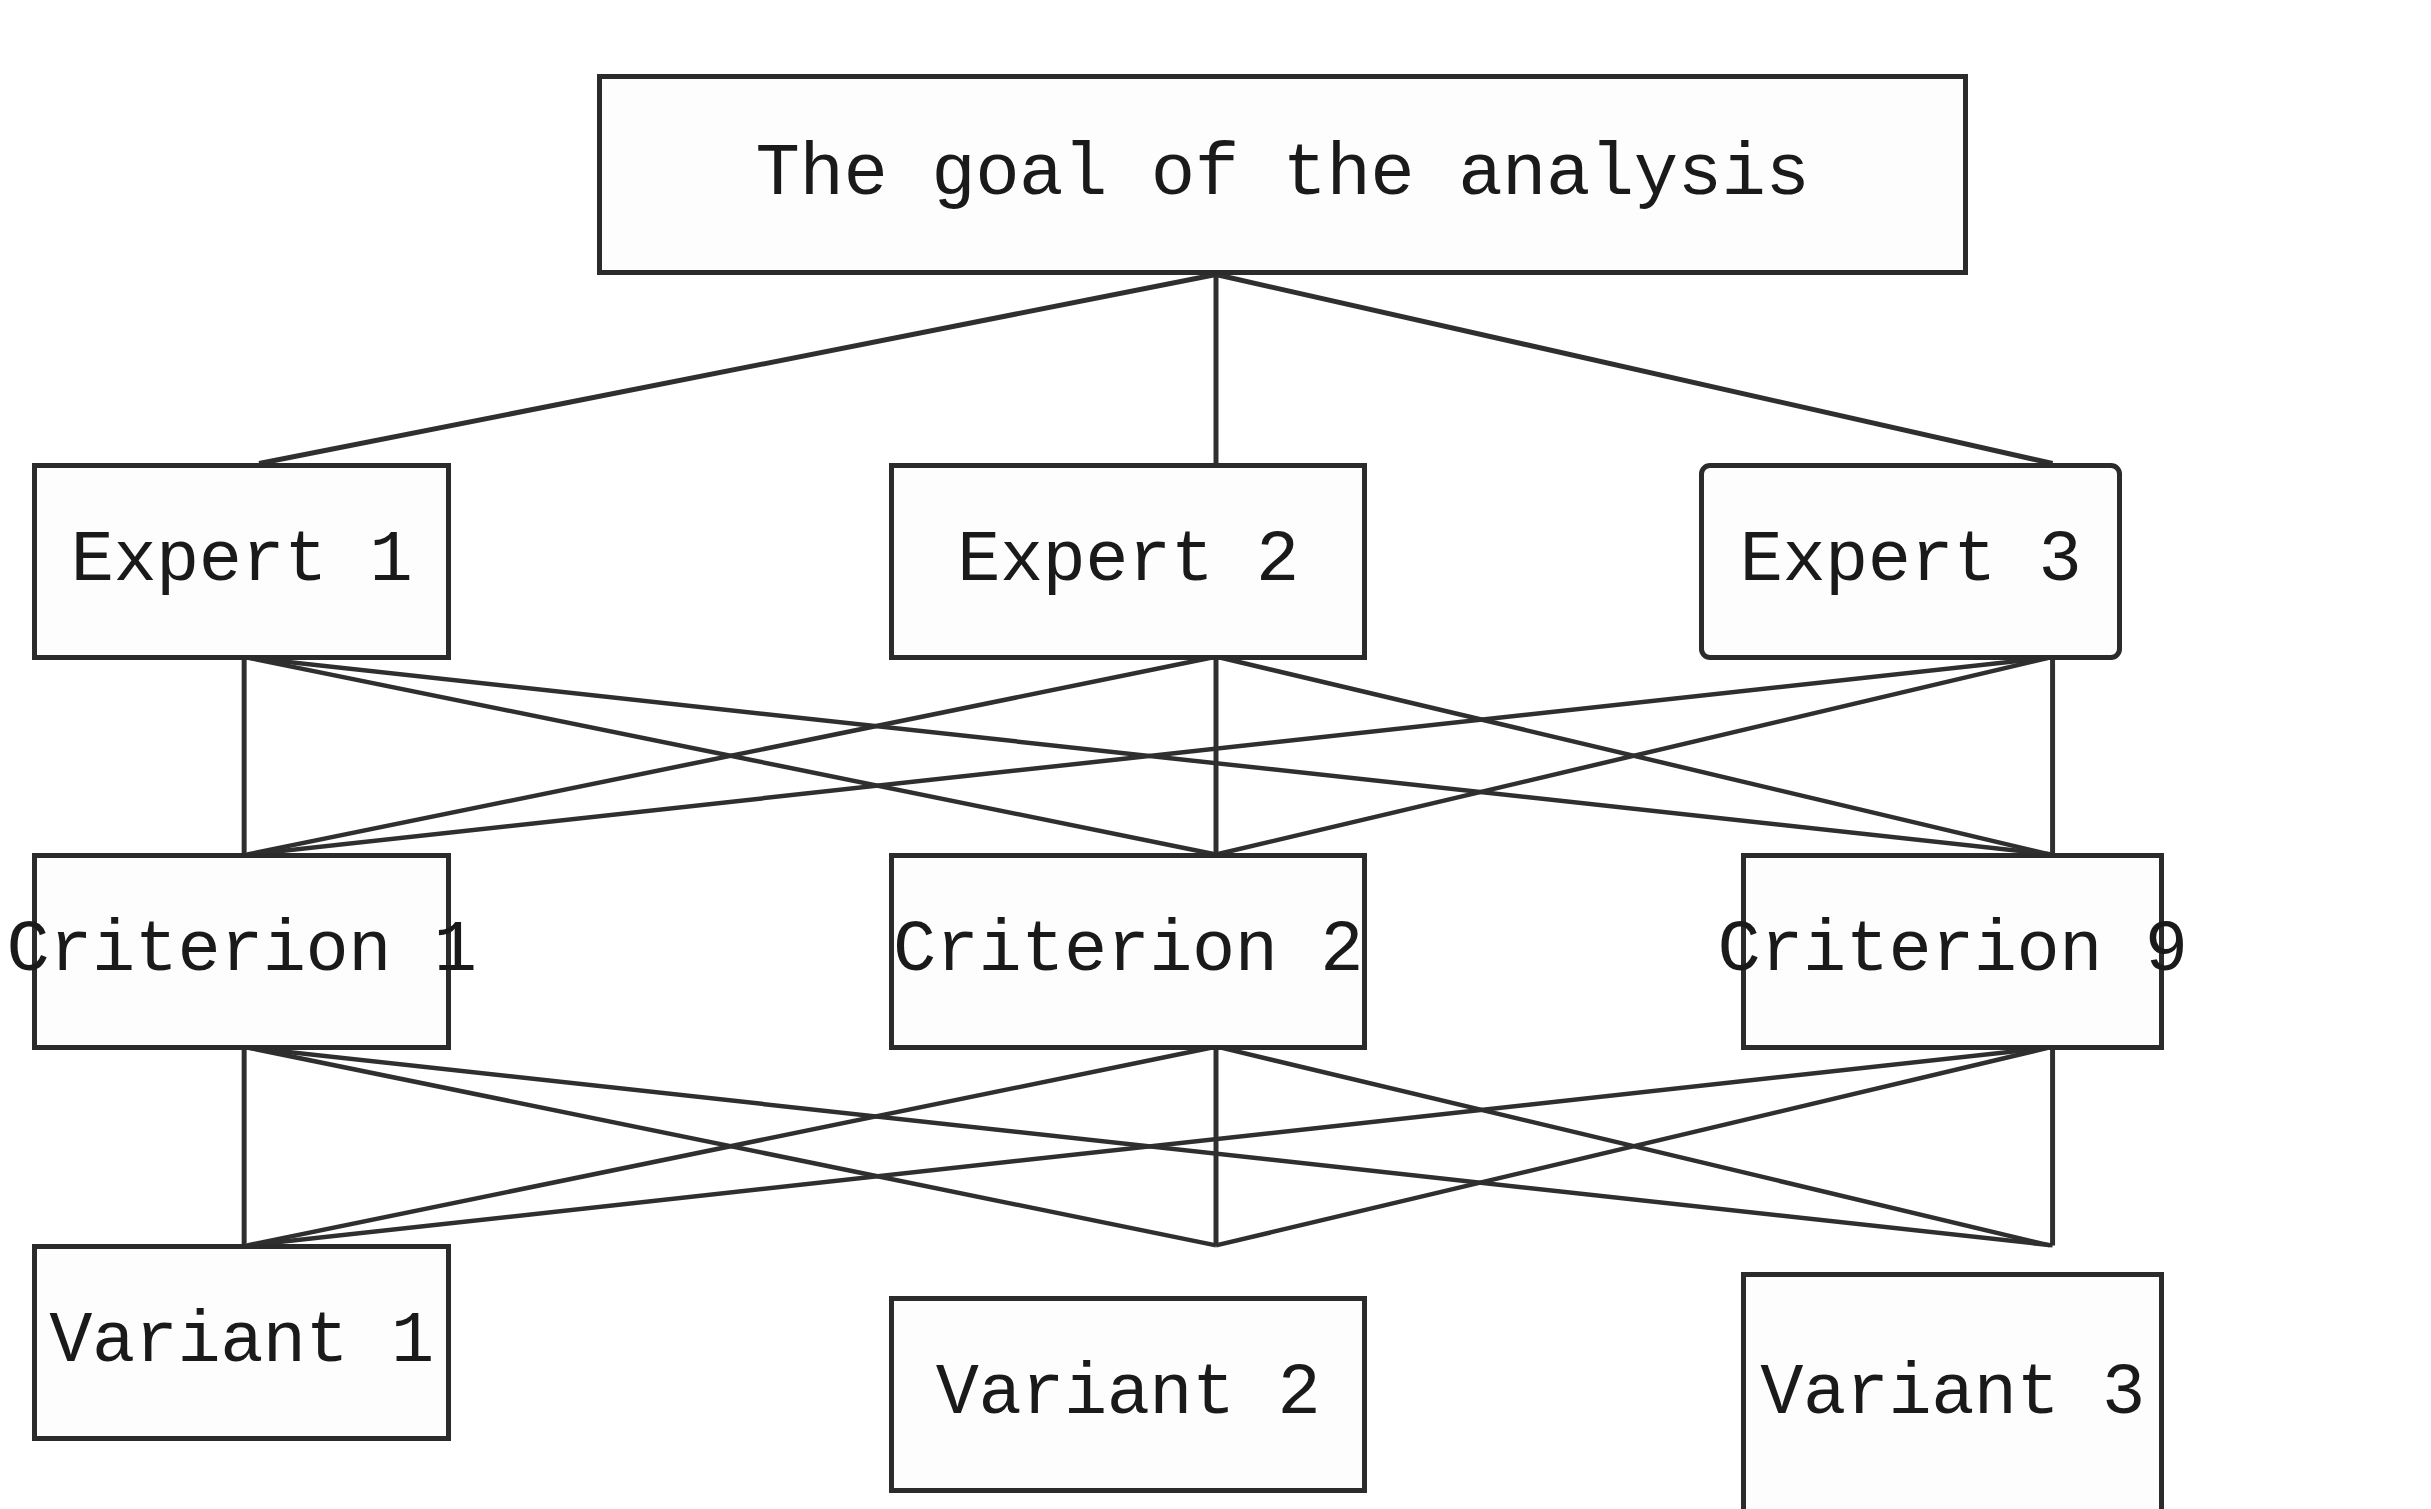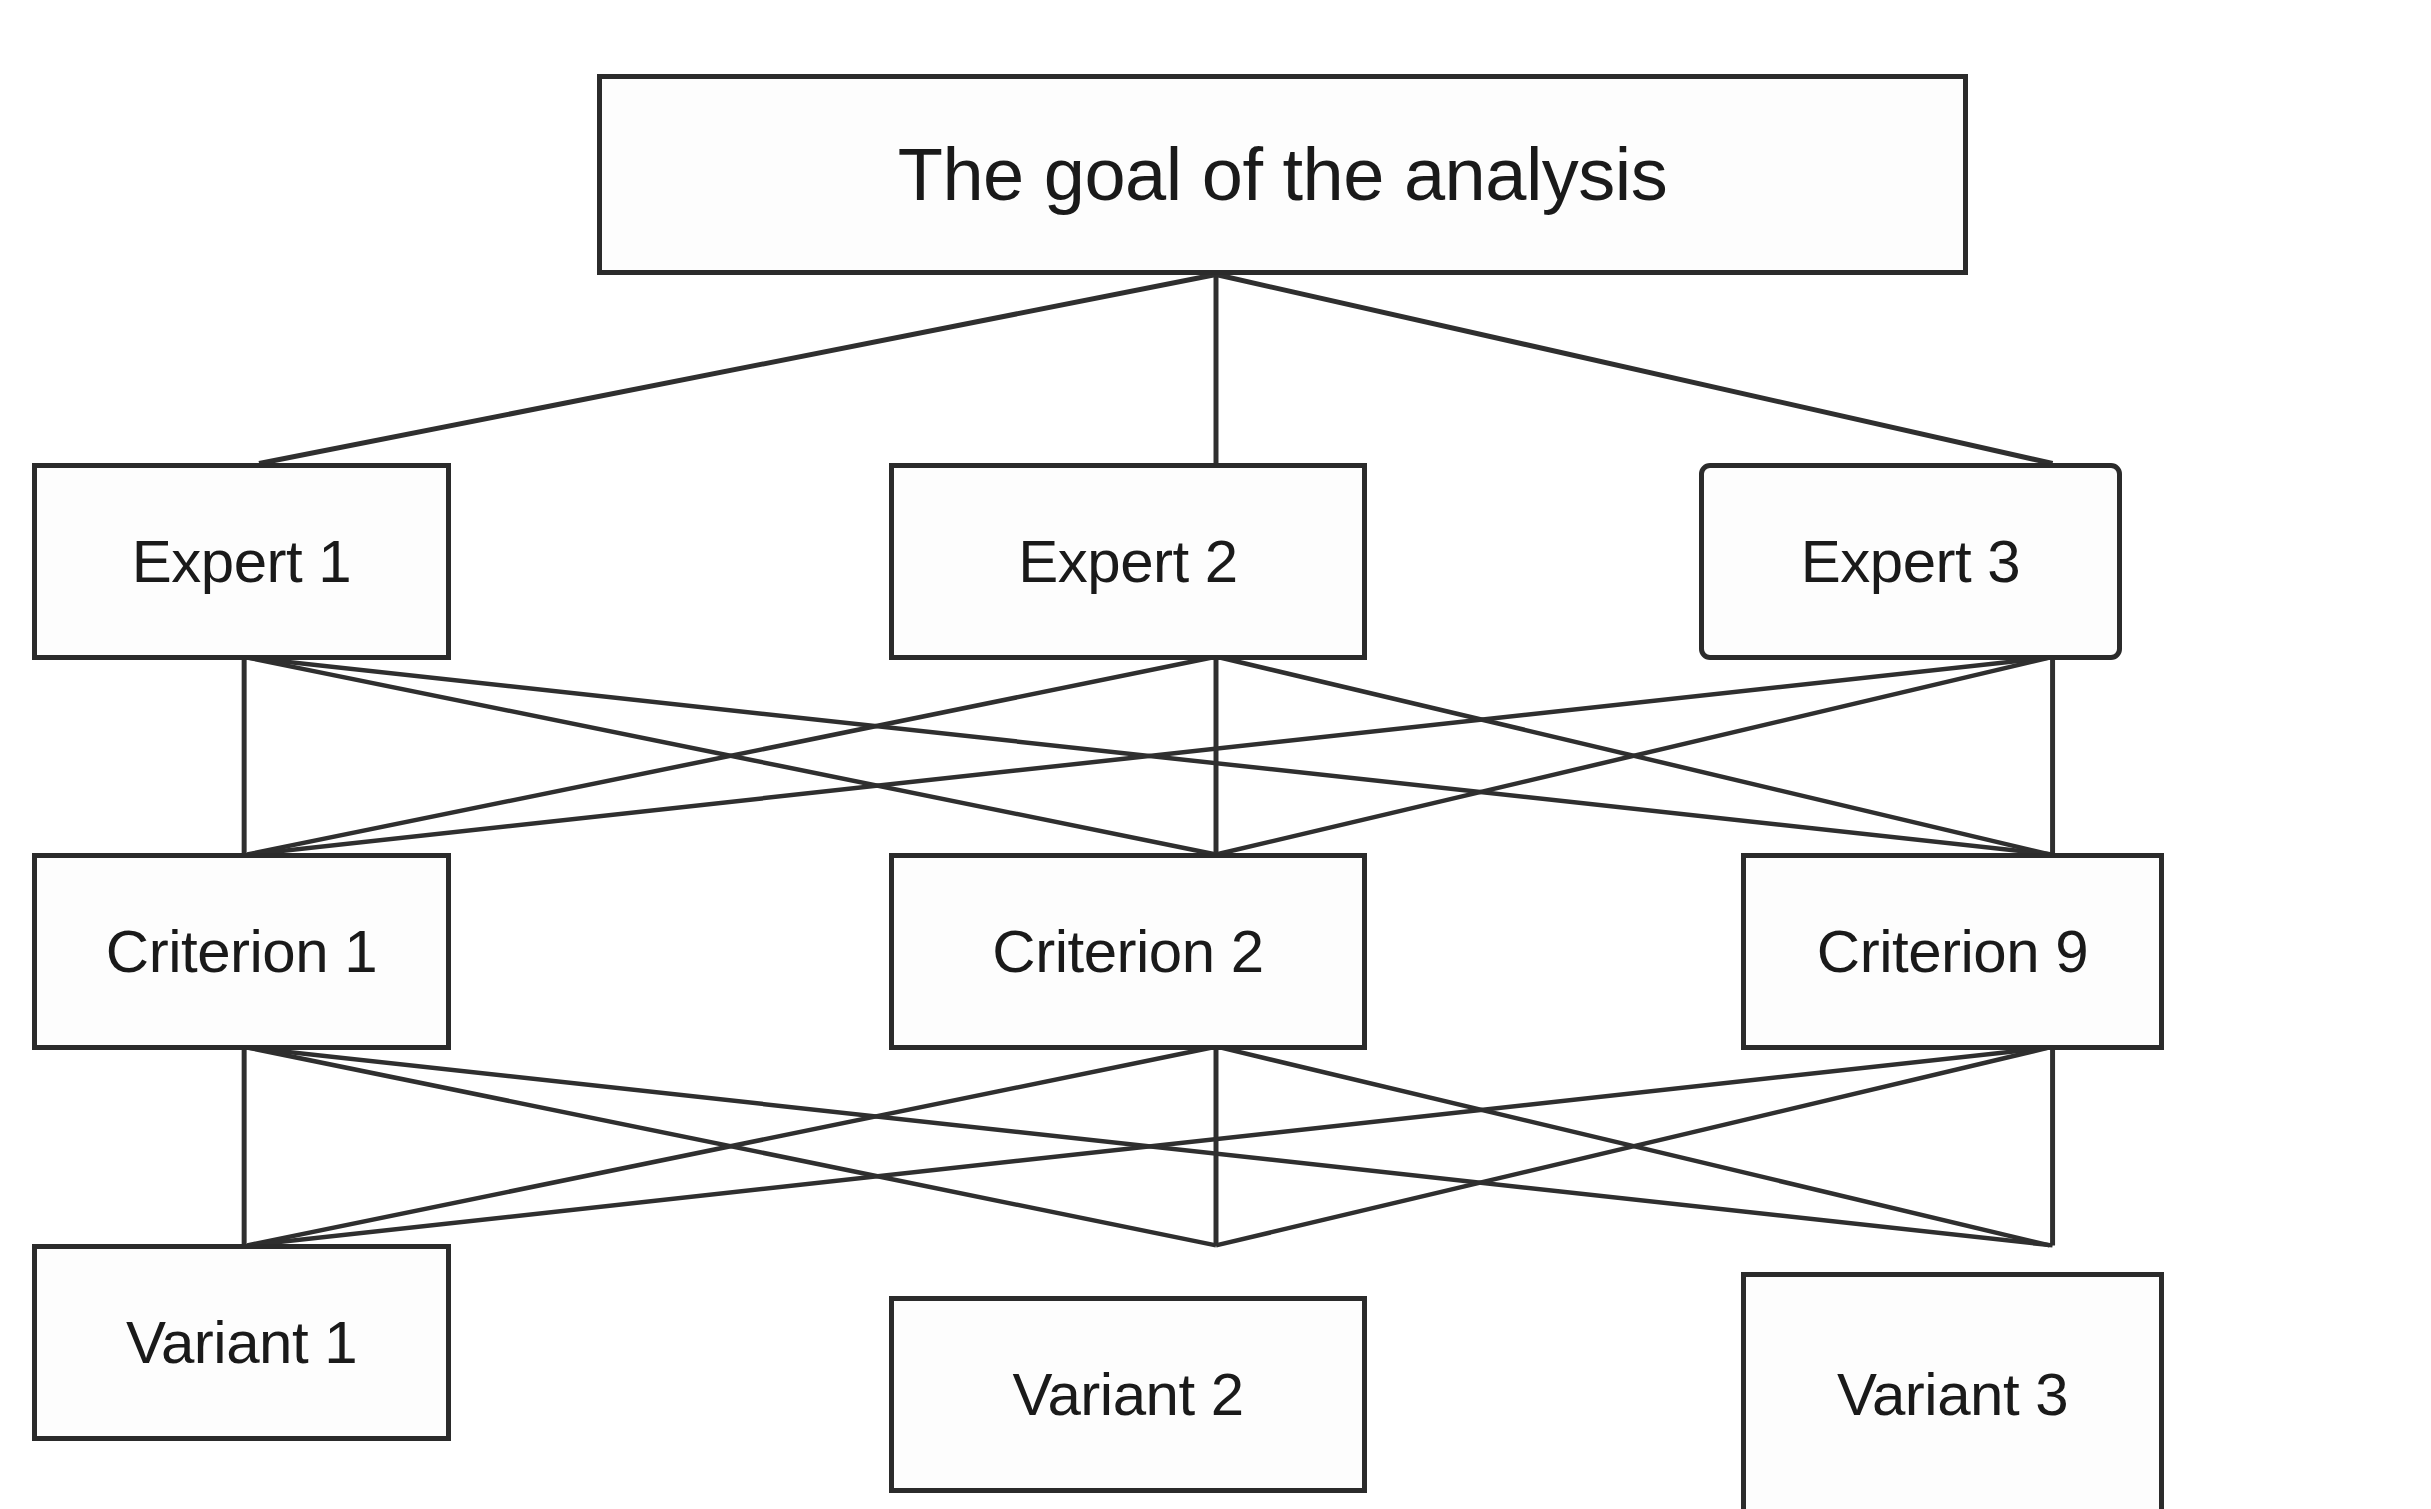--- a/index.html
+++ b/index.html
@@ -32,27 +32,28 @@
     background: #fdfdfd;
     border: 5px solid #2b2b2b;
     display: flex;
     align-items: center;
     justify-content: center;
     text-align: center;
     color: #1a1a1a;
     line-height: 1.05;
     letter-spacing: -0.5px;
     z-index: 3;
+    font-family: Liberation Mono, monospace;
   }
   .node .label {
     display: block;
     white-space: nowrap;
   }
   .node-goal { font-size: 74px; }
-  .node-level { font-size: 60px; }
+  .node-level { font-size: 72px; }
   .edge {
     stroke: #2f2f2f;
     stroke-width: 5;
     fill: none;
     stroke-linecap: butt;
   }
   .edge-thin { stroke-width: 4.5; }
 </style>
 </head>
 <body>

